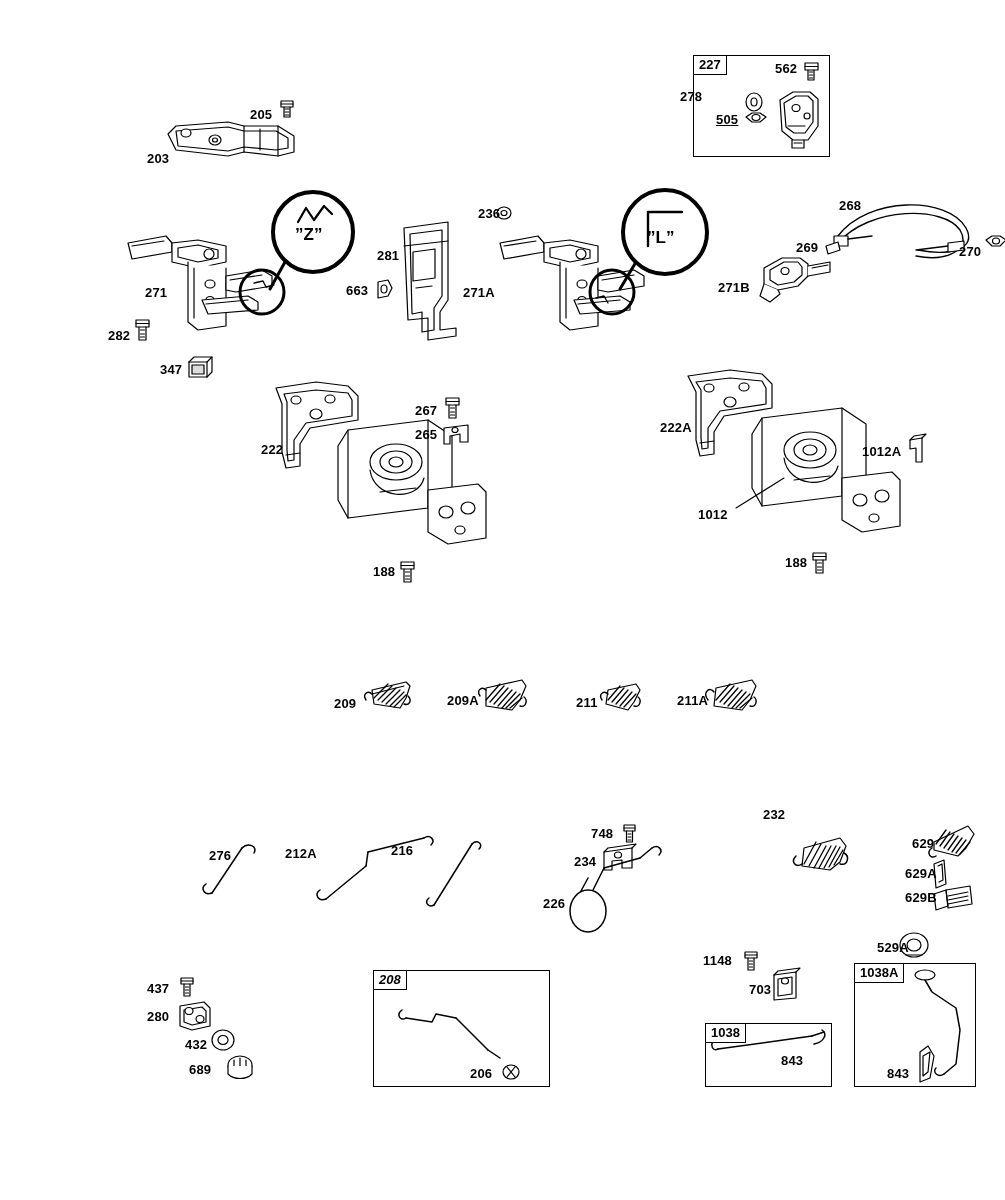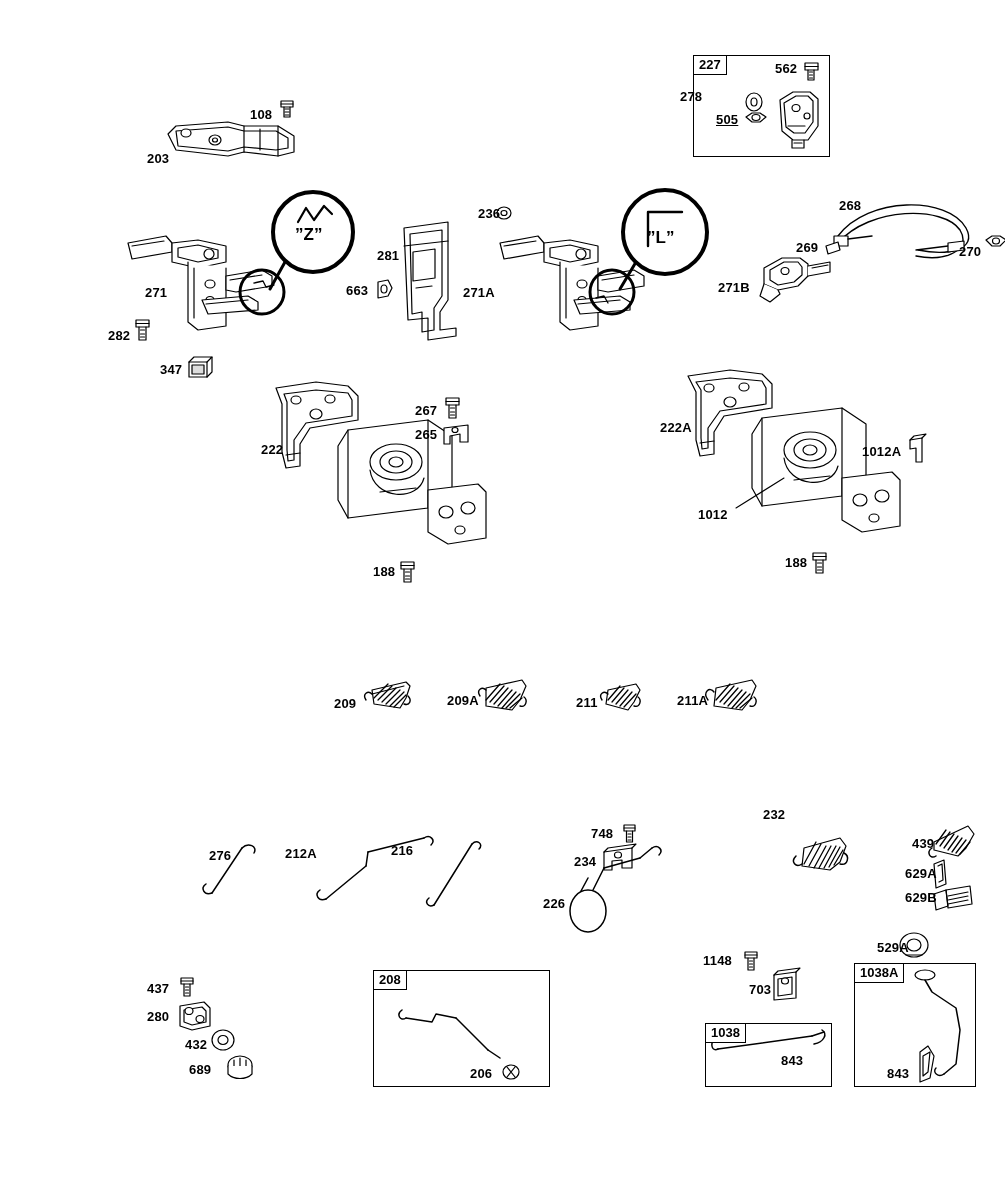--- a/index.html
+++ b/index.html
@@ -468,32 +468,32 @@
         <path d="M459 1067 L467 1077 M467 1067 L459 1077"></path>
       </g>
 
     </g>
   </svg>
 
   <div class="box" style="left:645px; top:55px; width:135px; height:100px;"></div>
   <div class="boxlabel" style="left:645px; top:55px;">227</div>
 
   <div class="box" style="left:325px; top:970px; width:175px; height:115px;"></div>
-  <div class="boxlabel" style="left:325px; top:970px;">208</div>
+  <div class="boxlabel" style="left:325px; top:970px;font-style:italic;">208</div>
 
   <div class="box" style="left:657px; top:1023px; width:125px; height:62px;"></div>
   <div class="boxlabel" style="left:657px; top:1023px;">1038</div>
 
   <div class="box" style="left:806px; top:963px; width:120px; height:122px;"></div>
   <div class="boxlabel" style="left:806px; top:963px;">1038A</div>
 
   <div class="callout-text" style="left:247px; top:225px;">”Z”</div>
   <div class="callout-text" style="left:599px; top:228px;">”L”</div>
 
-  <div class="label" style="left:202px; top:108px;">108</div>
+  <div class="label" style="left:202px; top:108px;">205</div>
   <div class="label" style="left:99px; top:152px;">203</div>
   <div class="label" style="left:727px; top:62px;">562</div>
   <div class="label" style="left:632px; top:90px;text-align:center;">278</div>
   <div class="label" style="left:668px; top:113px;text-decoration:underline;">505</div>
   <div class="label" style="left:430px; top:207px;">236</div>
   <div class="label" style="left:791px; top:199px;">268</div>
   <div class="label" style="left:748px; top:241px;">269</div>
   <div class="label" style="left:911px; top:245px;">270</div>
   <div class="label" style="left:329px; top:249px;">281</div>
   <div class="label" style="left:298px; top:284px;">663</div>
@@ -514,21 +514,21 @@
   <div class="label" style="left:399px; top:694px;">209A</div>
   <div class="label" style="left:528px; top:696px;">211</div>
   <div class="label" style="left:629px; top:694px;">211A</div>
   <div class="label" style="left:161px; top:849px;">276</div>
   <div class="label" style="left:237px; top:847px;">212A</div>
   <div class="label" style="left:343px; top:844px;">216</div>
   <div class="label" style="left:543px; top:827px;">748</div>
   <div class="label" style="left:526px; top:855px;">234</div>
   <div class="label" style="left:495px; top:897px;">226</div>
   <div class="label" style="left:715px; top:808px;">232</div>
-  <div class="label" style="left:864px; top:837px;">439</div>
+  <div class="label" style="left:864px; top:837px;">629</div>
   <div class="label" style="left:857px; top:867px;">629A</div>
   <div class="label" style="left:857px; top:891px;">629B</div>
   <div class="label" style="left:829px; top:941px;">529A</div>
   <div class="label" style="left:655px; top:954px;">1148</div>
   <div class="label" style="left:701px; top:983px;">703</div>
   <div class="label" style="left:733px; top:1054px;">843</div>
   <div class="label" style="left:839px; top:1067px;">843</div>
   <div class="label" style="left:99px; top:982px;">437</div>
   <div class="label" style="left:99px; top:1010px;">280</div>
   <div class="label" style="left:137px; top:1038px;">432</div>

